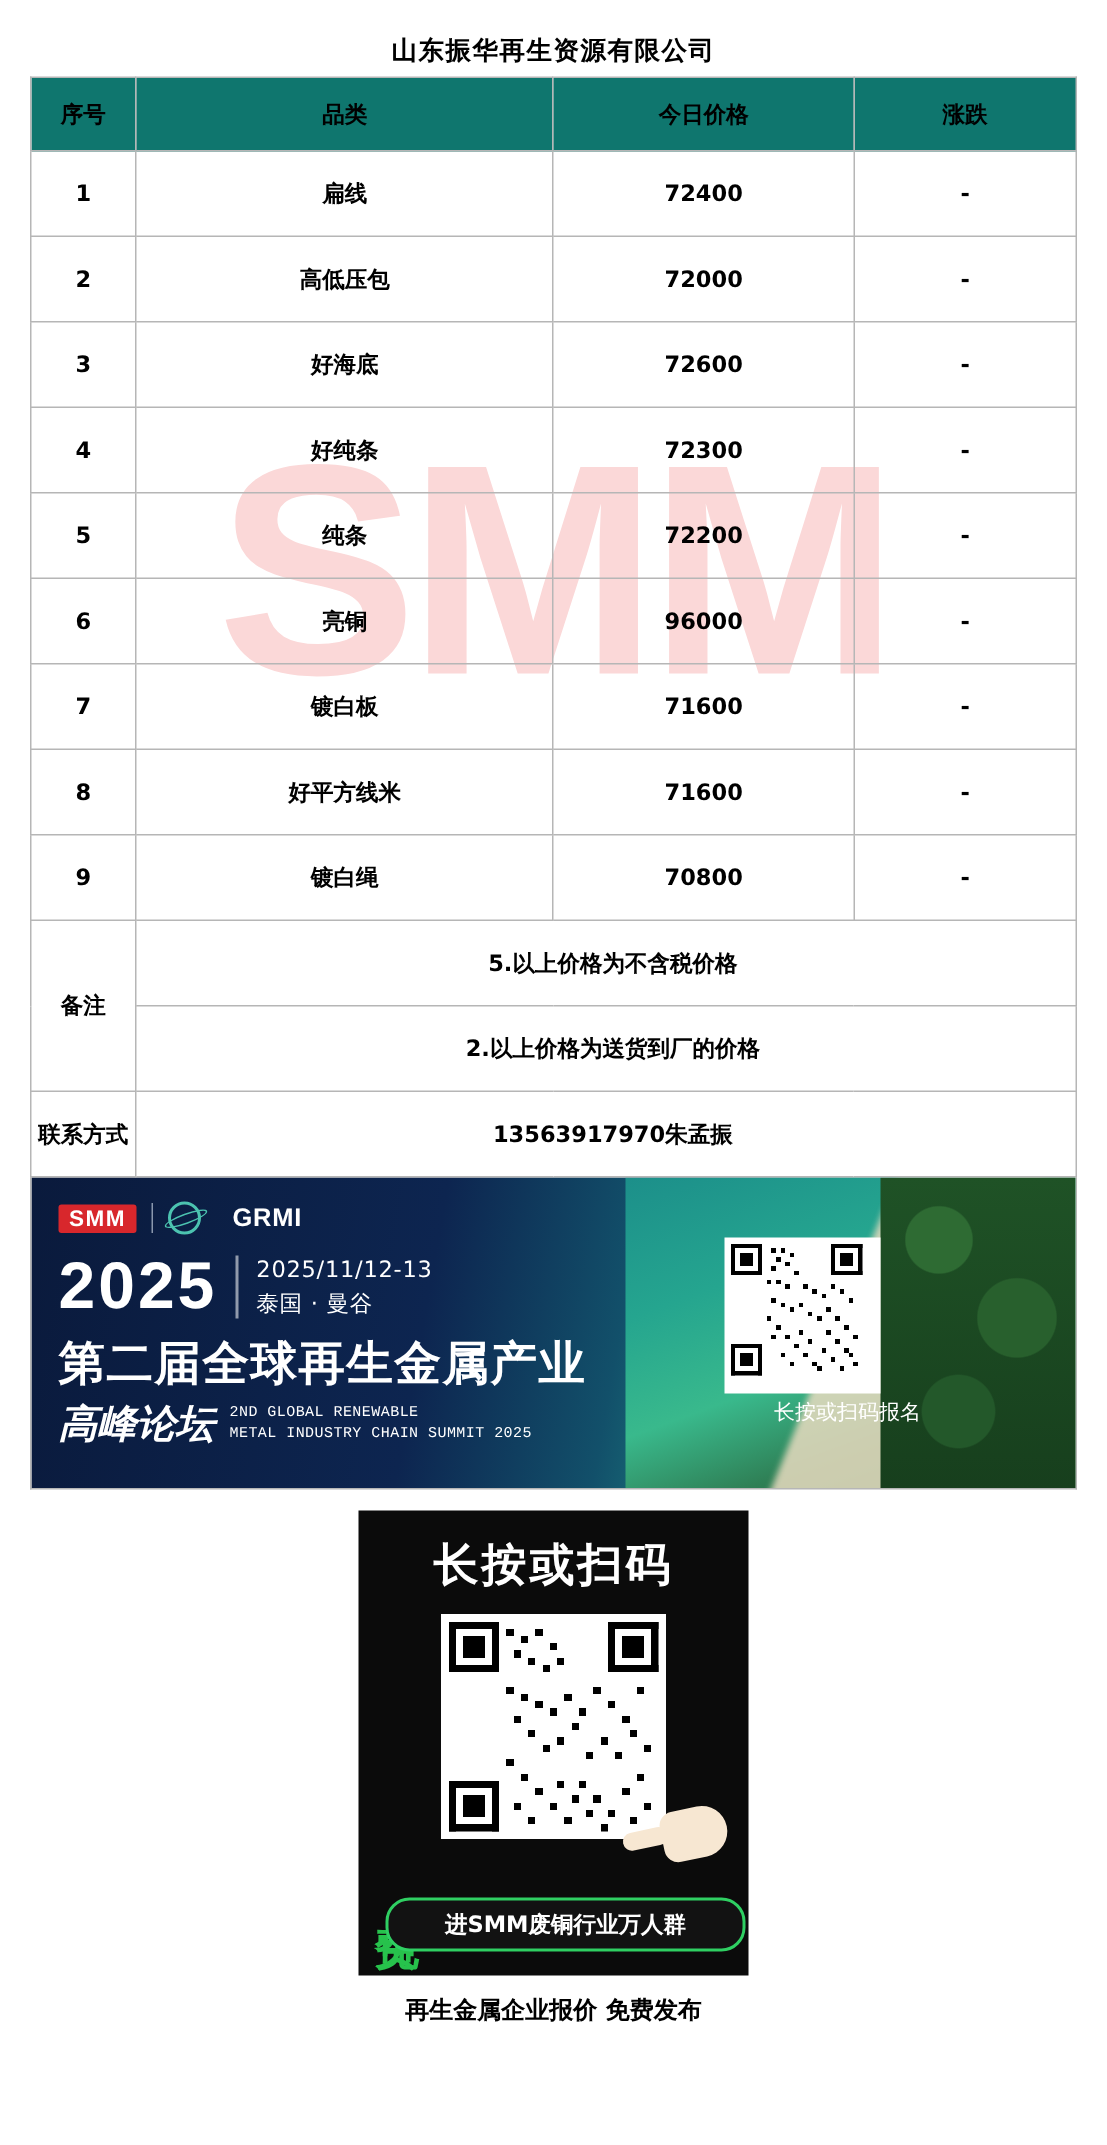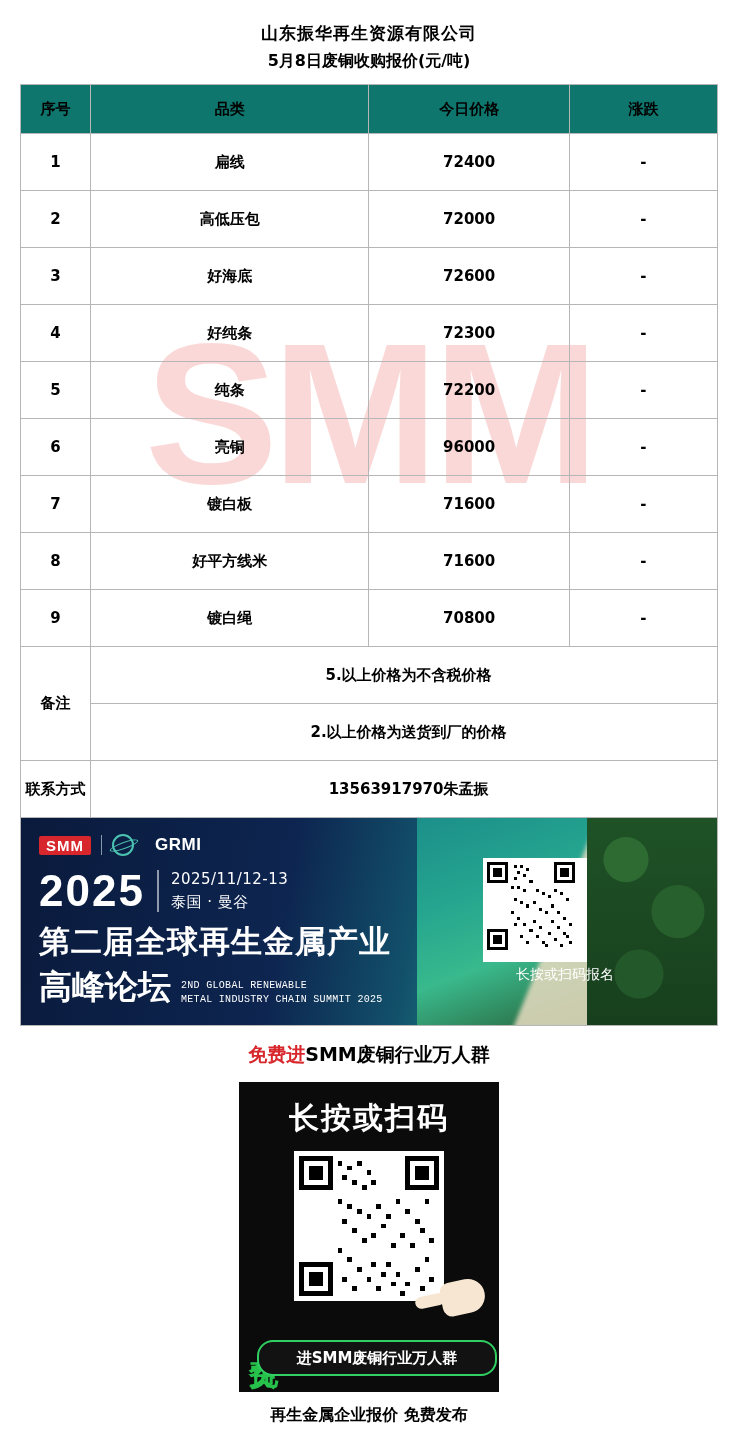--- a/index.html
+++ b/index.html
@@ -220,23 +220,24 @@
     letter-spacing: 1px;
     font-family: "DejaVu Sans", "Liberation Sans", sans-serif;
   }
   .bn-sub-row {
     display: flex;
     align-items: flex-end;
     gap: 10px;
     margin-top: 2px;
   }
   .bn-sub-cn {
-    font-size: 33px;
-    font-weight: bold;
-    font-family: "DejaVu Sans", "Liberation Sans", sans-serif;
+    font-size: 26px;
+    font-weight: bold;
+    font-family: "DejaVu Sans", "Liberation Sans", sans-serif;
+    font-style: italic;
   }
   .bn-sub-en {
     font-size: 10px;
     line-height: 1.35;
     letter-spacing: .3px;
     padding-bottom: 4px;
     font-family: Liberation Mono, monospace;
   }
   .bn-qr {
     position: absolute;
@@ -343,21 +344,20 @@
     padding: 10px 0 16px;
     font-family: "DejaVu Serif", "Liberation Serif", serif;
   }
 </style>
 </head>
 <body>
 
 <div class="page">
 
   <div class="title">山东振华再生资源有限公司</div>
-  <div class="subtitle">5月8日废铜收购报价(元/吨)</div>
 
   <div class="table-wrap">
     <div class="watermark">SMM</div>
     <table class="price">
       <colgroup>
         <col class="col-idx">
           <col class="col-cat">
           <col class="col-price">
           <col class="col-chg">
       </colgroup>
@@ -533,23 +533,20 @@
           <rect x="21" y="19" width="1" height="1"></rect>
             <rect x="23" y="21" width="1" height="1"></rect>
           <rect x="25" y="23" width="1" height="1"></rect>
             <rect x="27" y="26" width="1" height="1"></rect>
         </g>
       </svg>
     </div>
     <div class="bn-qr-label">长按或扫码报名</div>
   </div>
 
-  <div class="group-title">
-    <span class="red">免费进</span><span>SMM废铜行业万人群</span>
-  </div>
 
   <div class="poster">
     <div class="hdr">长按或扫码</div>
     <div class="qr">
       <svg width="140" height="140" viewBox="0 0 29 29" shape-rendering="crispEdges">
         <rect width="29" height="29" fill="#fff"></rect>
         <g fill="#000">
           <rect x="0" y="0" width="7" height="1"></rect>
             <rect x="0" y="6" width="7" height="1"></rect>
           <rect x="0" y="0" width="1" height="7"></rect>

